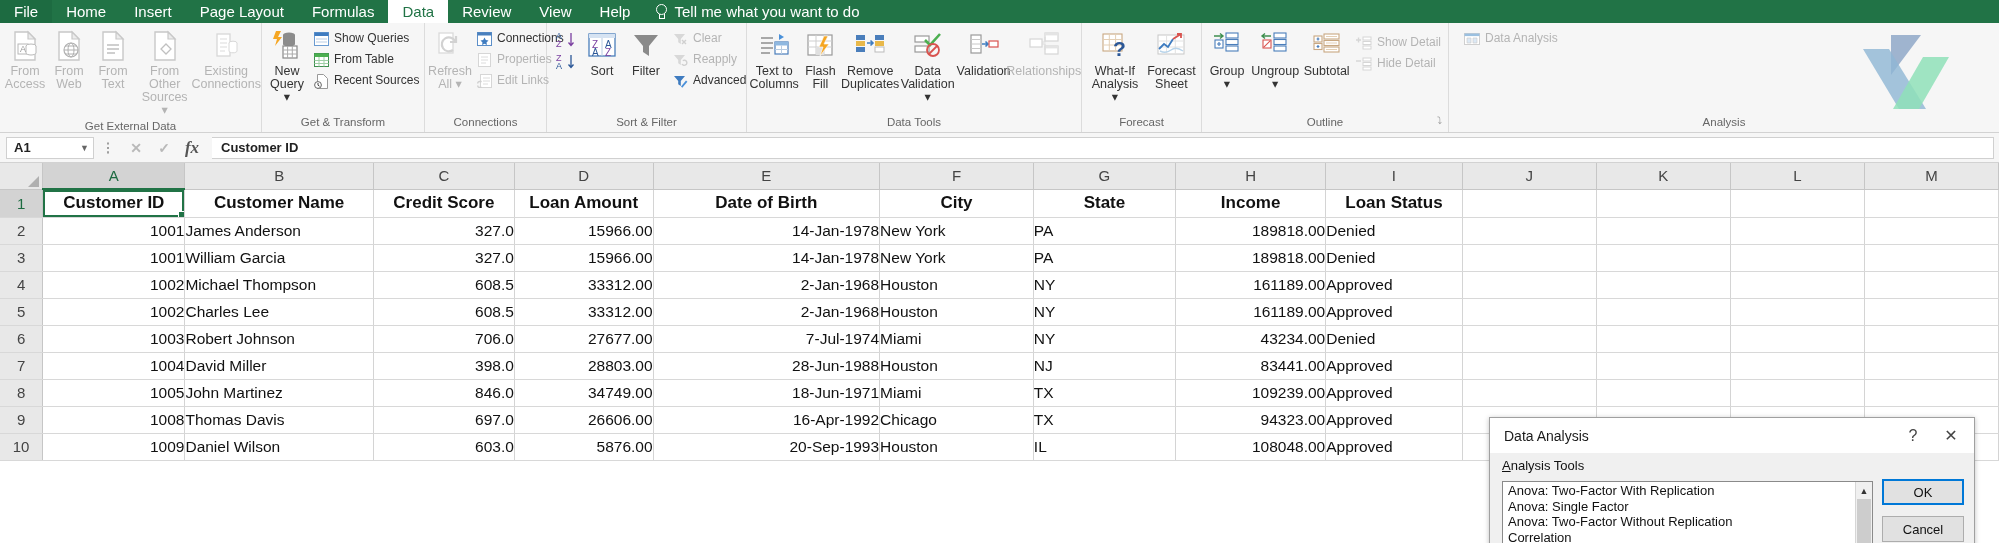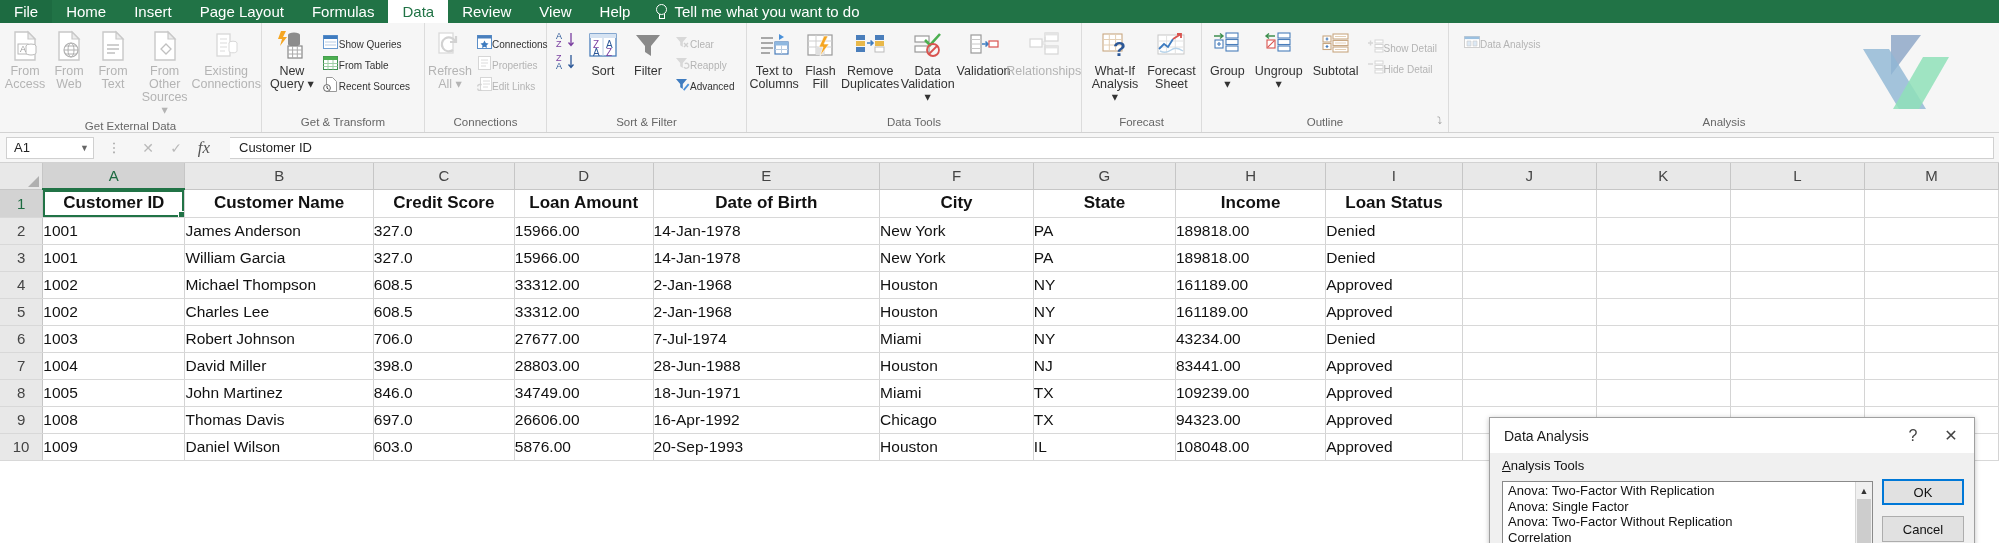--- a/index.html
+++ b/index.html
@@ -30,28 +30,28 @@
 
   
   .bigbtn{ width:auto; min-width:44px; padding:2px 5px 0; display:flex; flex-direction:column;
     align-items:center; text-align:center; font-size:12.5px; color:#333; line-height:13px; cursor:default; }
   .bigbtn.dis{ color:#b4b4b4; }
   .bigbtn .ic{ height:34px; display:flex; align-items:center; justify-content:center; margin-bottom:2px; }
   .bigbtn .lbl{ white-space:pre-line; }
 
   
   .smallcol{ display:flex; flex-direction:column; justify-content:flex-start; padding-top:4px; gap:2px; }
-  .smallbtn{ display:flex; align-items:flex-end; font-size:10px; color:#333; height:19px;
+  .smallbtn{ display:flex; align-items:flex-start; gap:5px; font-size:12px; color:#333; height:19px;
     padding:0 4px; white-space:nowrap; cursor:default; }
   .smallbtn.dis{ color:#b4b4b4; }
   .smallbtn .ic{ width:16px; height:16px; display:flex; align-items:center; justify-content:center; flex:0 0 16px;}
 
   
-  .fbar{ height:30px; background:#f6f6f6; display:flex; align-items:center; gap:12px;
-    border-bottom:1px solid #d2d2d2; padding:0 2px; }
+  .fbar{ height:30px; background:#f6f6f6; display:flex; align-items:center; gap:6px;
+    border-bottom:1px solid #d2d2d2; padding:0 2px;font-weight:bold; }
   .namebox{ width:88px; height:22px; background:#fff; border:1px solid #d0d0d0; display:flex;
     align-items:center; justify-content:space-between; padding:0 4px 0 7px; font-size:13px; color:#222; margin-left:4px;}
   .namebox .cv{ font-size:9px; color:#666; }
   .dots{ width:16px; text-align:center; color:#999; font-size:13px; letter-spacing:0; }
   .fbtns{ display:flex; align-items:center; gap:0; }
   .fbtn{ width:28px; height:22px; display:flex; align-items:center; justify-content:center;
     font-size:14px; color:#b9b9b9; }
   .fbtn.fx{ font-style:italic; font-family:"Liberation Serif", serif; color:#555; font-size:17px; }
   .finput{ flex:1; height:22px; background:#fff; border:1px solid #d0d0d0; border-left:none;
     display:flex; align-items:center; padding-left:9px; font-size:13px; color:#222; margin-right:3px;}
@@ -67,21 +67,21 @@
     border-bottom:1px solid #c6c6c6; position:relative; }
   .corner:after{ content:""; position:absolute; right:3px; bottom:2px; width:0; height:0;
     border-left:11px solid transparent; border-bottom:11px solid #b0b0b0; }
   .rowhead{ width:37px; background:#e8e8e8; border-right:1px solid #c6c6c6;
     border-bottom:1px solid #d8d8d8; text-align:center; font-size:15px; color:#444; }
   .rowhead.sel{ background:#d3d3d3; color:#1d6b41; }
   tr.drow{ height:27px; }
   tr.hrow{ height:28px; }
   td.cell{ border-right:1px solid #d4d4d4; border-bottom:1px solid #d8d8d8; font-size:15.5px;
     color:#111; padding:0 5px; white-space:nowrap; overflow:hidden; }
-  td.cell.num{ }
+  td.cell.num{ text-align:right; }
   td.cell.txt{ text-align:left; }
   td.cell.hdr{ font-weight:bold; text-align:center; font-size:17px; }
   td.cell.blank{ border-right:1px solid #d4d4d4; border-bottom:1px solid #d8d8d8; }
   td.a1{ position:relative; }
   .a1box{ position:absolute; left:0; top:0; right:0; bottom:0; border:2px solid #217346;
     pointer-events:none; }
   .a1box:after{ content:""; position:absolute; right:-3px; bottom:-3px; width:5px; height:5px;
     background:#217346; border:1px solid #fff; }
 
   

